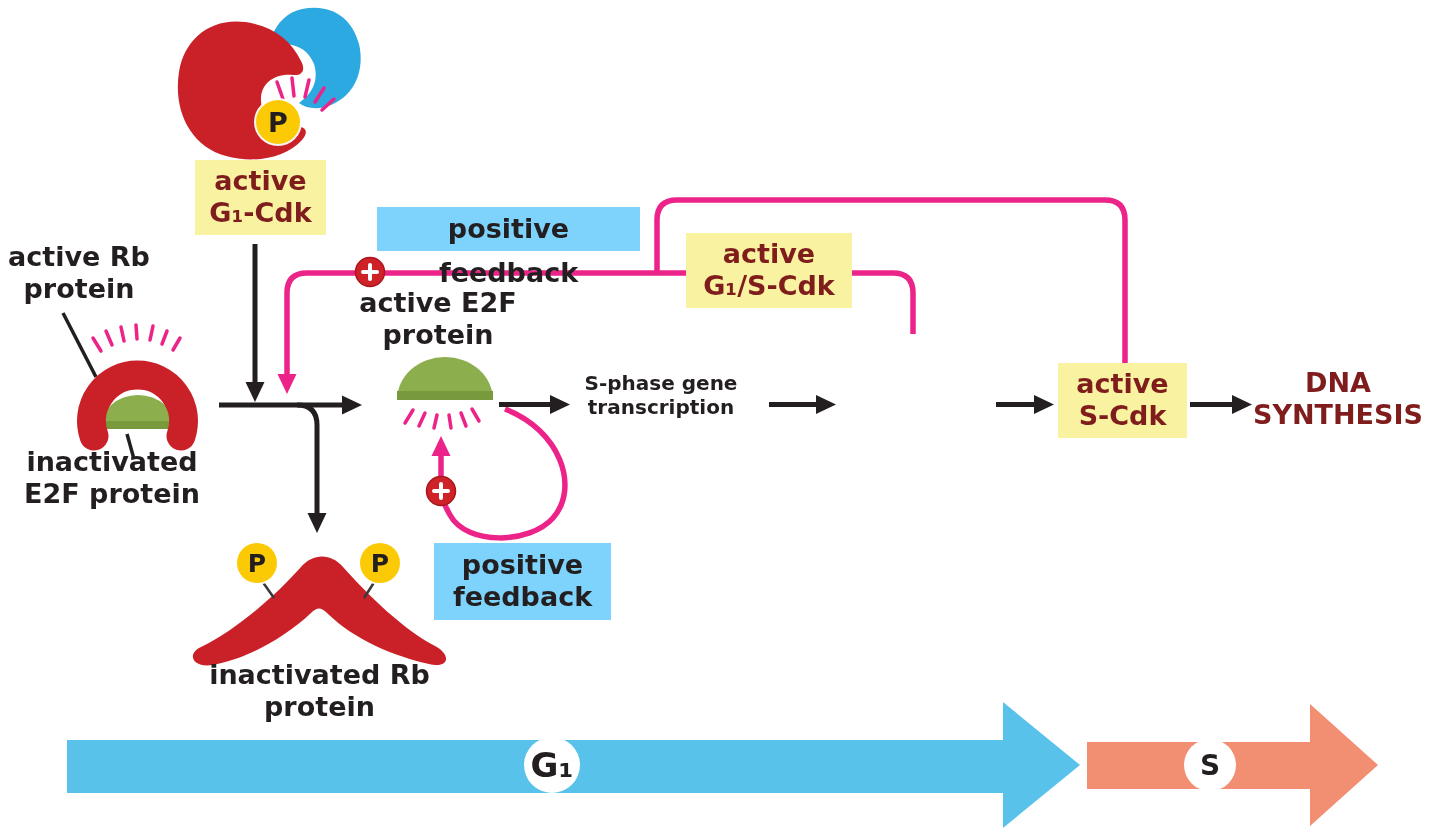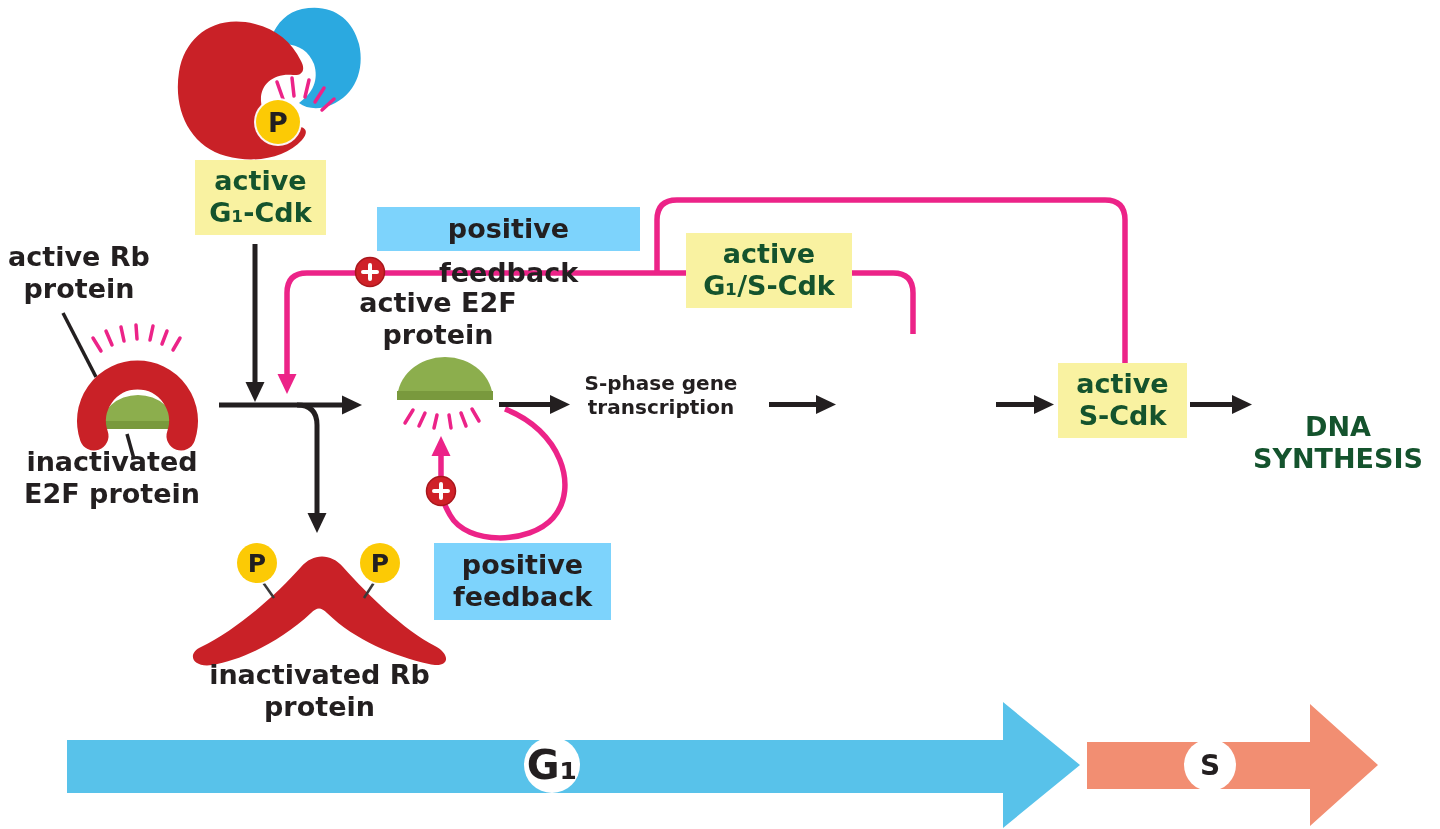--- a/index.html
+++ b/index.html
@@ -5,21 +5,21 @@
   html,body{margin:0;padding:0;background:#ffffff;}
   #canvas{
     position:relative;width:1440px;height:829px;background:#ffffff;overflow:hidden;
     font-family:"DejaVu Sans","Liberation Sans",sans-serif;
   }
   #art{position:absolute;left:0;top:0;z-index:1;}
   .lbl{
     position:absolute;z-index:3;white-space:pre-line;text-align:center;
     font-weight:bold;line-height:1.2;color:#231f20;font-size:27px;
   }
-  .pink{color:#14532d;}
+  .pink{color:#7f1d1d;}
   .ylw{background:#f9f2a1;padding:5px 2px;}
   .gray{background:#7dd3fc;}
   .pcircle{
     position:absolute;z-index:3;border-radius:50%;background:#fcca05;
     box-shadow:0 0 0 2px rgba(255,255,255,.95);
     display:flex;align-items:center;justify-content:center;
     font-weight:bold;color:#231f20;
   }
   .phase-circle{
     position:absolute;z-index:3;border-radius:50%;background:#ffffff;
@@ -152,32 +152,32 @@
   <div class="lbl ylw pink" style="left:686px;top:233px;width:162px;">active
 G₁/S-Cdk</div>
 
   <div class="lbl" style="left:552px;top:371px;width:218px;font-size:20px;">S-phase gene
 transcription</div>
 
 
   <div class="lbl ylw pink" style="left:1058px;top:363px;width:125px;">active
 S-Cdk</div>
 
-  <div class="lbl pink" style="left:1243px;top:367px;width:190px;margin-top:44px;">DNA
+  <div class="lbl pink" style="left:1243px;top:367px;width:190px;">DNA
 SYNTHESIS</div>
 
   <div class="lbl gray" style="left:434px;top:543px;width:161px;padding:6px 8px;">positive
 feedback</div>
 
   <div class="lbl" style="left:203px;top:659px;width:233px;">inactivated Rb
 protein</div>
 
   <div class="pcircle" style="left:256px;top:100px;width:44px;height:44px;font-size:27px;">P</div>
 
   <div class="pcircle" style="left:237px;top:543px;width:40px;height:40px;font-size:25px;">P</div>
 
   <div class="pcircle" style="left:360px;top:543px;width:40px;height:40px;font-size:25px;">P</div>
 
-  <div class="phase-circle" style="left:524px;top:737px;width:56px;height:56px;font-size:40px;">G₁</div>
+  <div class="phase-circle" style="left:524px;top:737px;width:56px;height:56px;font-size:34px;">G₁</div>
 
   <div class="phase-circle" style="left:1184px;top:739px;width:52px;height:52px;font-size:28px;">S</div>
 
 </div>
 
 </body></html>

